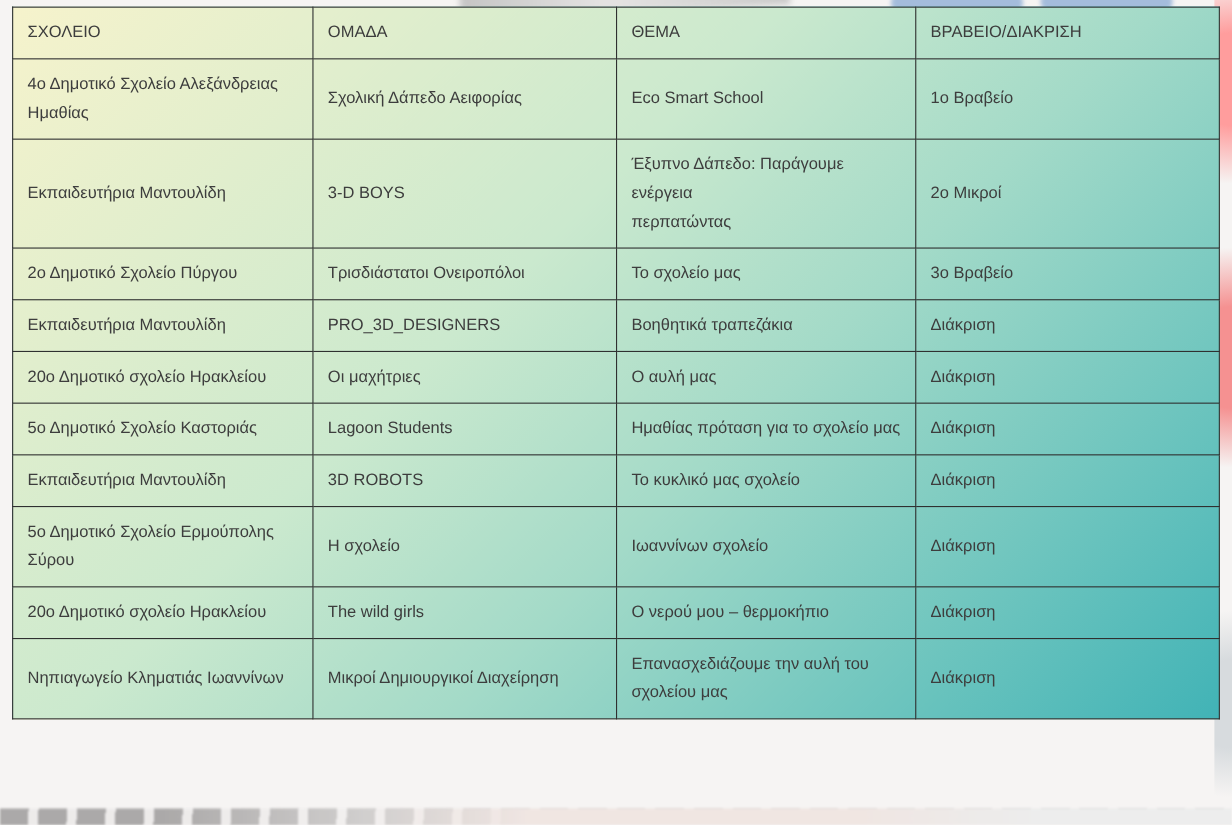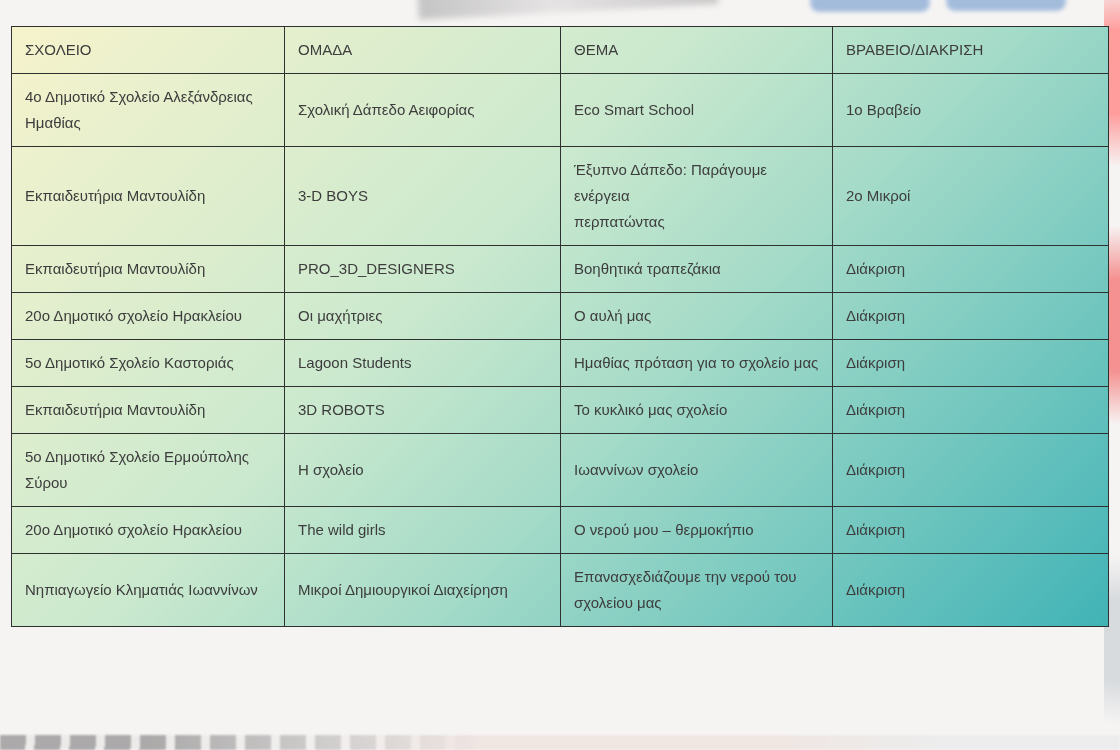--- a/index.html
+++ b/index.html
@@ -49,21 +49,21 @@
     left:0;top:735px;width:1120px;height:15px;
     background:
       linear-gradient(90deg, rgba(246,244,243,.1) 0 150px, rgba(246,244,243,.55) 330px,
                       var(--bottom-pink) 480px 780px, #ebecec 940px 1120px),
       repeating-linear-gradient(93deg, var(--keyboard-gray) 0 26px, #eae8e8 26px 35px);
     filter:blur(1px);opacity:.8;
   }
 
   
   table.awards{
-    position:absolute;left:11px;top:26px;width:1097px;z-index:2;
+    position:absolute;left:11px;top:6px;width:1097px;z-index:2;
     border-collapse:collapse;table-layout:fixed;
     background:linear-gradient(135deg,
       var(--table-gradient-top-left) 0%,
       var(--table-gradient-light-green) 40%,
       var(--table-gradient-mid-teal) 60%,
       var(--table-gradient-bottom-right) 100%);
     padding-left:10px;
   }
   th,td{
     border:1px solid var(--cell-border);
@@ -111,20 +111,26 @@
       </tr>
       <tr>
         <td>Εκπαιδευτήρια Μαντουλίδη</td>
         <td>3-D BOYS</td>
         <td>Έξυπνο Δάπεδο: Παράγουμε
 ενέργεια
 περπατώντας</td>
         <td>2ο Μικροί</td>
       </tr>
       <tr>
+        <td>2ο Δημοτικό Σχολείο Πύργου</td>
+        <td>Τρισδιάστατοι Ονειροπόλοι</td>
+        <td>Το σχολείο μας</td>
+        <td>3ο Βραβείο</td>
+      </tr>
+      <tr>
         <td>Εκπαιδευτήρια Μαντουλίδη</td>
         <td>PRO_3D_DESIGNERS</td>
         <td>Βοηθητικά τραπεζάκια</td>
         <td>Διάκριση</td>
       </tr>
       <tr>
         <td>20ο Δημοτικό σχολείο Ηρακλείου</td>
         <td>Οι μαχήτριες</td>
         <td>Ο αυλή μας</td>
         <td>Διάκριση</td>
@@ -149,18 +155,18 @@
       </tr>
       <tr>
         <td>20ο Δημοτικό σχολείο Ηρακλείου</td>
         <td>The wild girls</td>
         <td>Ο νερού μου – θερμοκήπιο</td>
         <td>Διάκριση</td>
       </tr>
       <tr>
         <td>Νηπιαγωγείο Κληματιάς Ιωαννίνων</td>
         <td>Μικροί Δημιουργικοί Διαχείρηση</td>
-        <td>Επανασχεδιάζουμε την νερού του σχολείου μας</td>
+        <td>Επανασχεδιάζουμε την αυλή του σχολείου μας</td>
         <td>Διάκριση</td>
       </tr>
     </tbody>
   </table>
 </div>
 
 </body></html>

